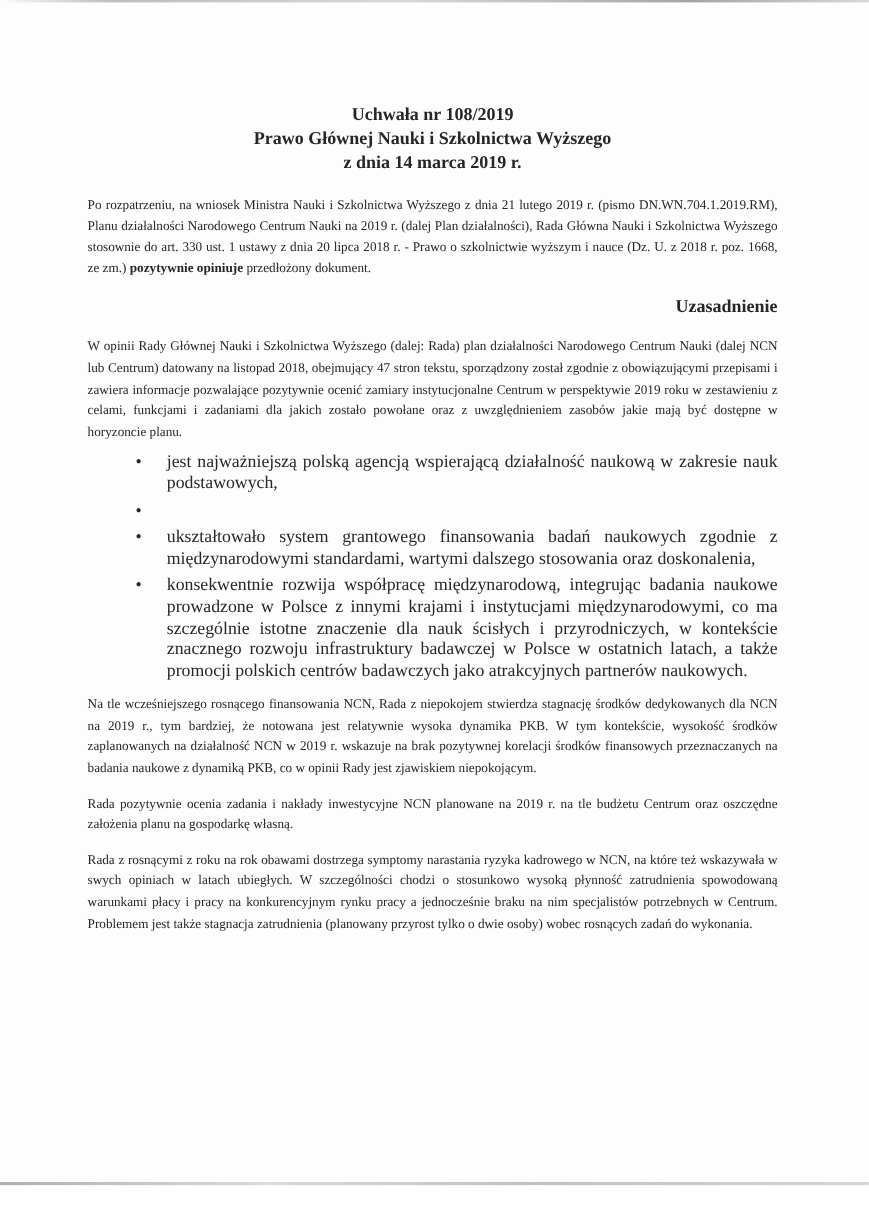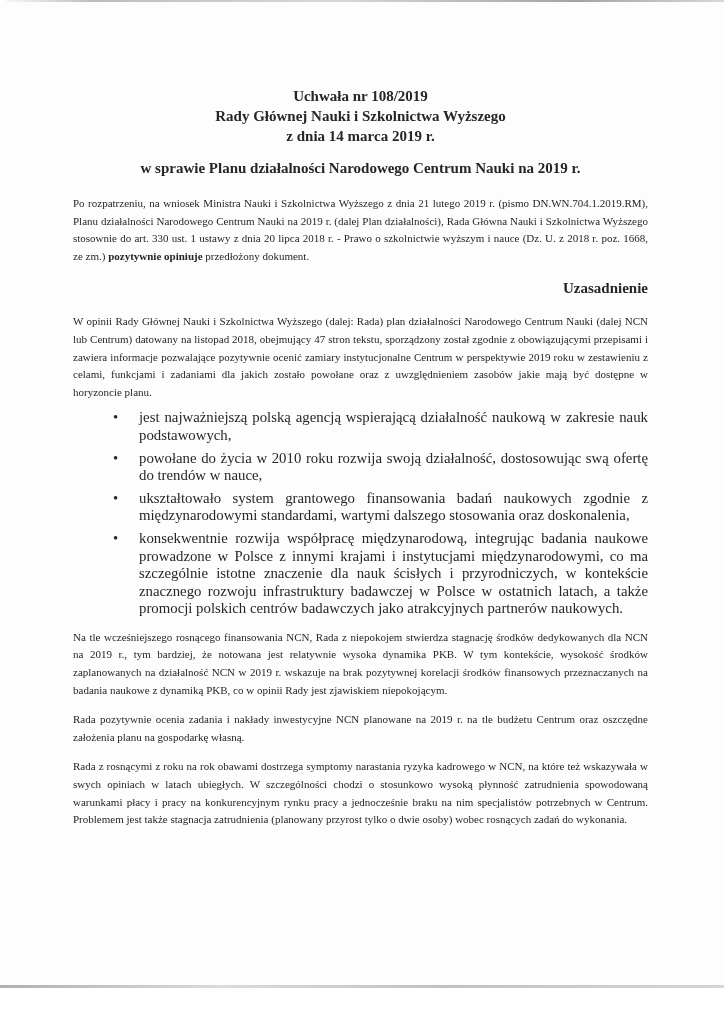--- a/index.html
+++ b/index.html
@@ -97,41 +97,39 @@
 <body>
 
 <div class="page">
   <div class="scan-edge-top"></div>
   <div class="scan-edge-bottom"></div>
 
   <div class="content">
 
     <div class="title-block">
       <div>Uchwała nr 108/2019</div>
-      <div>Rady Głównej Nauki i Szkolnictwa Wyższego</div>
+      <div>Prawo Głównej Nauki i Szkolnictwa Wyższego</div>
       <div>z dnia 14 marca 2019 r.</div>
     </div>
 
-    <div class="subject">w sprawie Planu działalności Narodowego Centrum Nauki na 2019 r.</div>
 
     <p class="body-par" style="margin-top:17px"><span>Po rozpatrzeniu, na wniosek Ministra Nauki i Szkolnictwa Wyższego z dnia 21 lutego 2019 r. (pismo DN.WN.704.1.2019.RM), Planu działalności Narodowego Centrum Nauki na 2019 r. (dalej Plan działalności), Rada Główna Nauki i Szkolnictwa Wyższego stosownie do art. 330 ust. 1 ustawy z dnia 20 lipca 2018 r. - Prawo o szkolnictwie wyższym i nauce (Dz. U. z 2018 r. poz. 1668, ze zm.) </span><span class="b">pozytywnie opiniuje</span><span> przedłożony dokument.</span></p>
 
     <div class="section-heading">Uzasadnienie</div>
 
     <p class="body-par">W opinii Rady Głównej Nauki i Szkolnictwa Wyższego (dalej: Rada) plan działalności Narodowego Centrum Nauki (dalej NCN lub Centrum) datowany na listopad 2018, obejmujący 47 stron tekstu, sporządzony został zgodnie z obowiązującymi przepisami i zawiera informacje pozwalające pozytywnie ocenić zamiary instytucjonalne Centrum w perspektywie 2019 roku w zestawieniu z celami, funkcjami i zadaniami dla jakich zostało powołane oraz z uwzględnieniem zasobów jakie mają być dostępne w horyzoncie planu.</p>
 
 
     <div class="bullet-list">
       <div class="bullet-row">
         <span class="bullet-marker">•</span>
         <span class="bullet-text">jest najważniejszą polską agencją wspierającą działalność naukową w zakresie nauk podstawowych,</span>
       </div>
       <div class="bullet-row">
         <span class="bullet-marker">•</span>
-        <span class="bullet-text">powołane do życia w 2010 roku rozwija swoją działalność, dostosowując swą ofertę do trendów w nauce,</span>
       </div>
       <div class="bullet-row">
         <span class="bullet-marker">•</span>
         <span class="bullet-text">ukształtowało system grantowego finansowania badań naukowych zgodnie z międzynarodowymi standardami, wartymi dalszego stosowania oraz doskonalenia,</span>
       </div>
       <div class="bullet-row">
         <span class="bullet-marker">•</span>
         <span class="bullet-text">konsekwentnie rozwija współpracę międzynarodową, integrując badania naukowe prowadzone w Polsce z innymi krajami i instytucjami międzynarodowymi, co ma szczególnie istotne znaczenie dla nauk ścisłych i przyrodniczych, w kontekście znacznego rozwoju infrastruktury badawczej w Polsce w ostatnich latach, a także promocji polskich centrów badawczych jako atrakcyjnych partnerów naukowych.</span>
       </div>
     </div>

